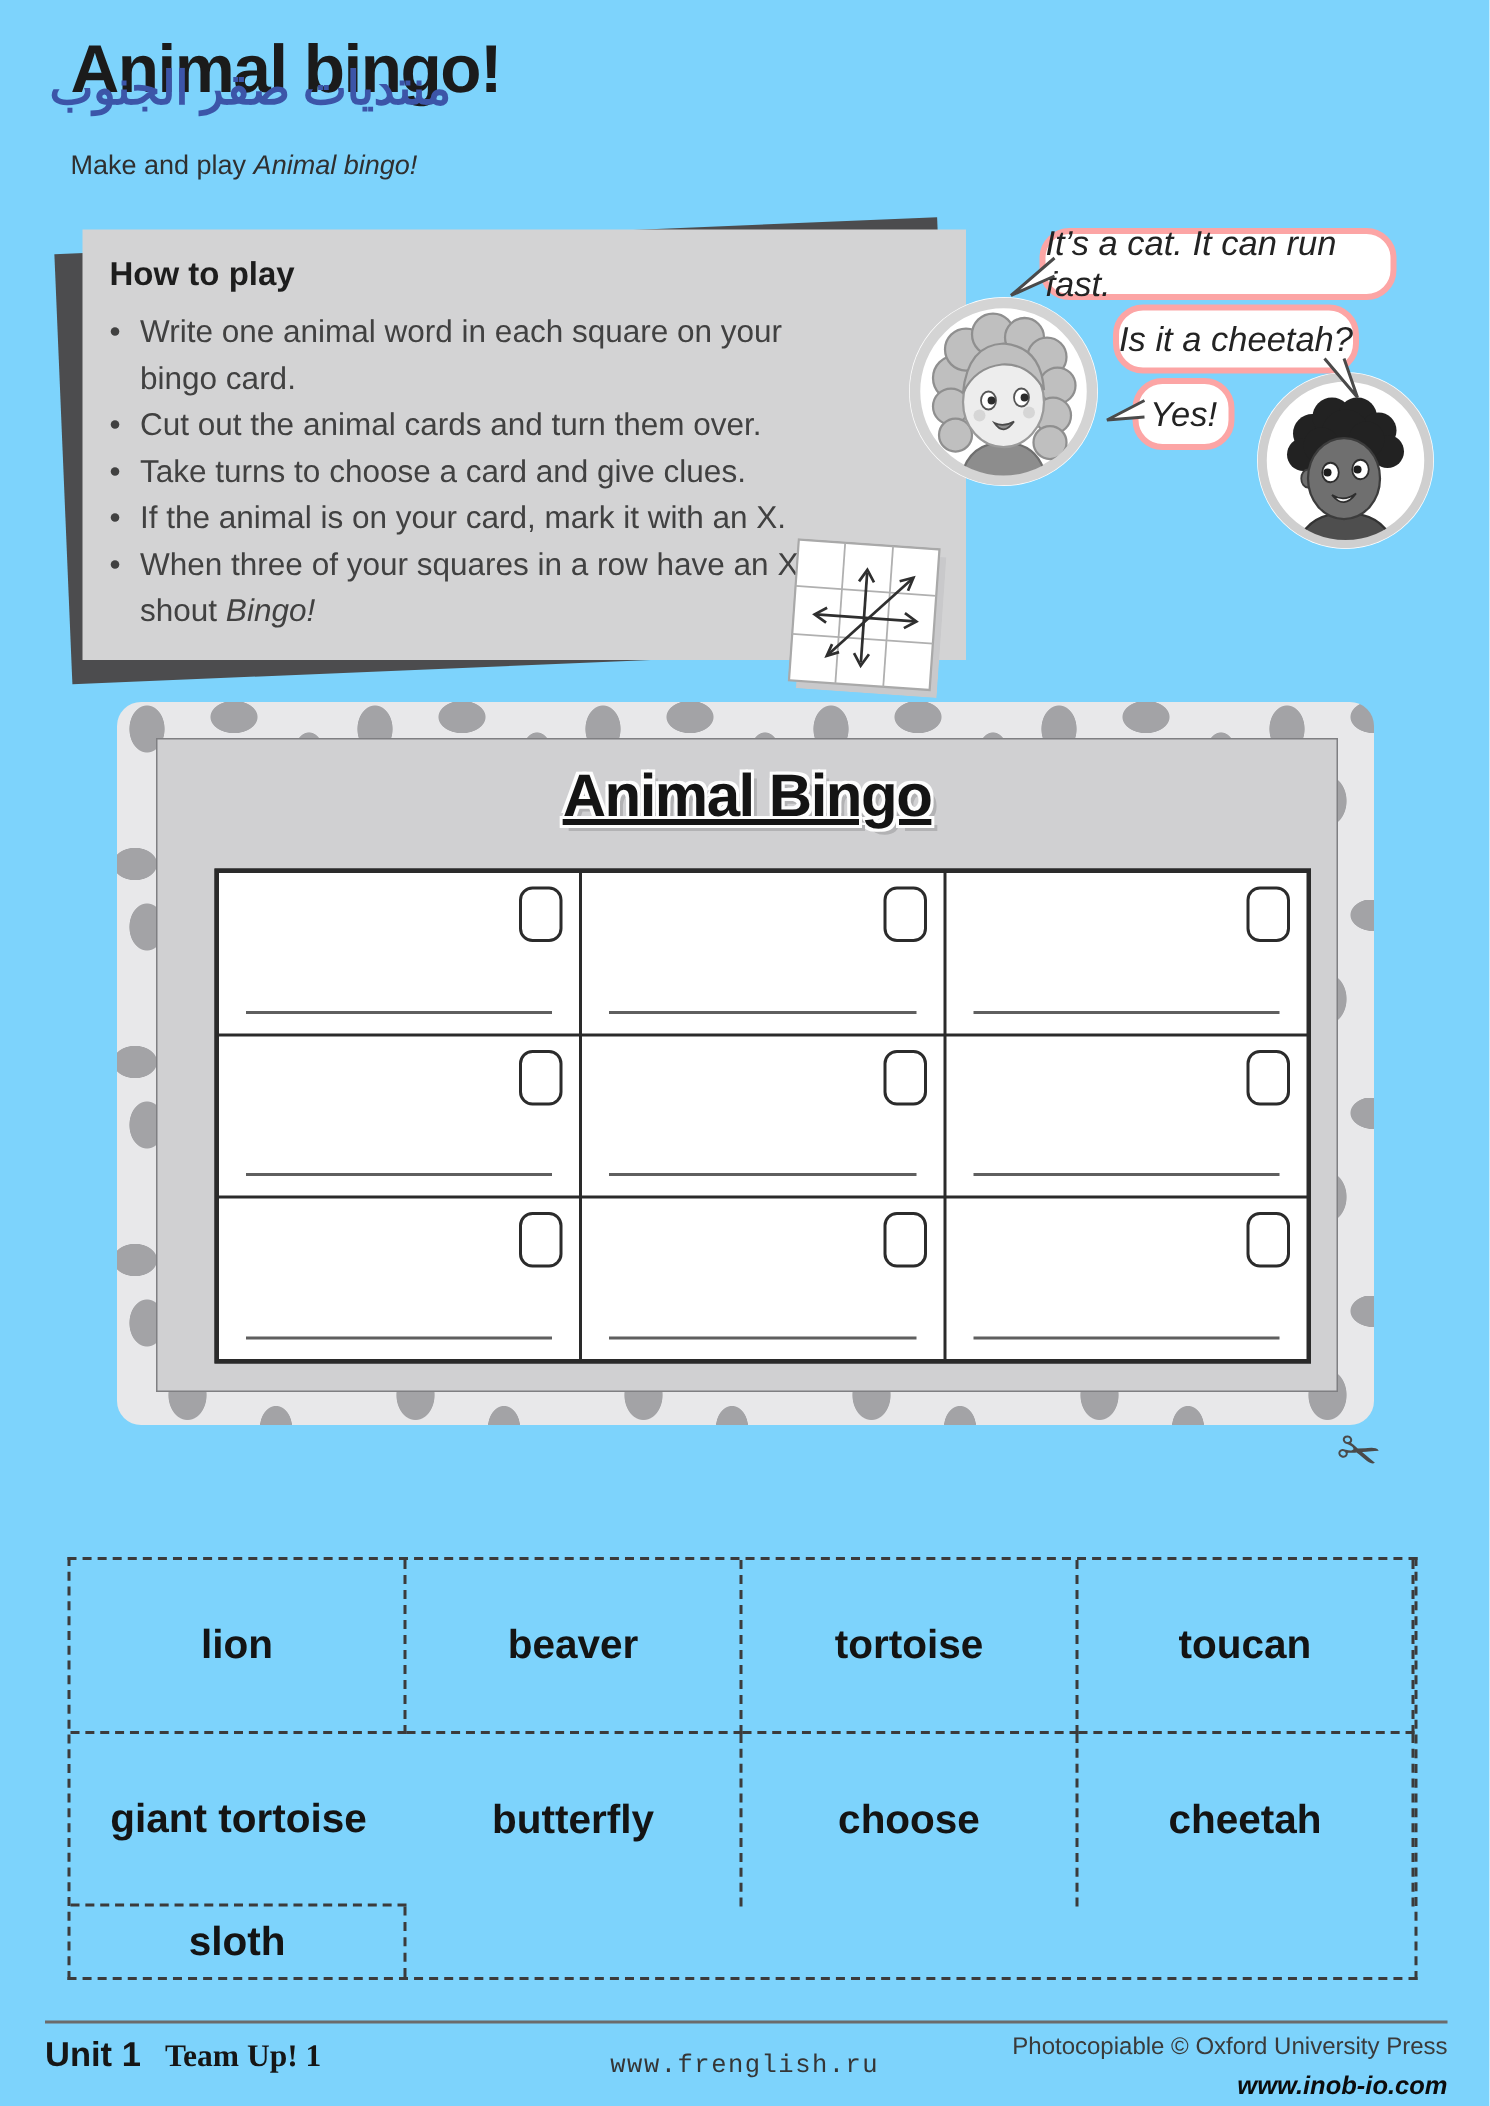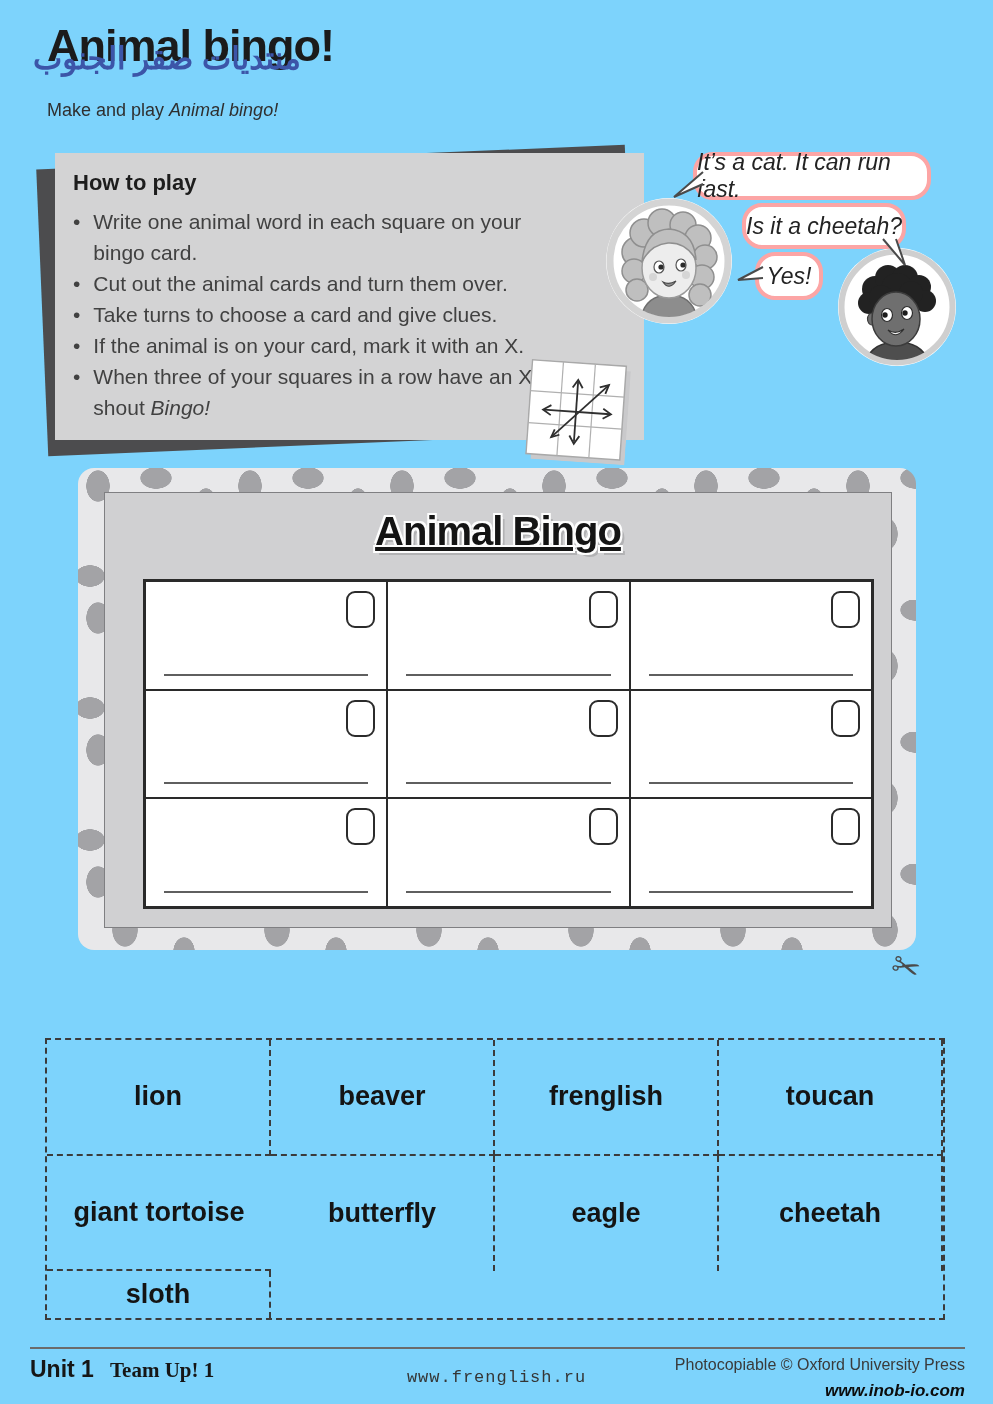--- a/index.html
+++ b/index.html
@@ -283,25 +283,25 @@
             <div class="bingo-line"></div>
           </div>
       </div>
     </div>
   </div>
 
   <div class="scissors">✂</div>
   <div class="cards">
     <div class="card-cell">lion</div>
     <div class="card-cell">beaver</div>
-    <div class="card-cell">frenglish</div>
+    <div class="card-cell">tortoise</div>
     <div class="card-cell">toucan</div>
     <div class="card-cell">giant tortoise</div>
     <div class="card-cell">butterfly</div>
-    <div class="card-cell">eagle</div>
+    <div class="card-cell">choose</div>
     <div class="card-cell">cheetah</div>
     <div class="card-cell">sloth</div>
   </div>
 
   <div class="footer-rule"></div>
   <div class="footer-unit">Unit 1</div>
   <div class="footer-book">Team Up! 1</div>
   <div class="footer-center">www.frenglish.ru</div>
   <div class="footer-copy">Photocopiable © Oxford University Press</div>
   <div class="footer-site">www.inob-io.com</div>

